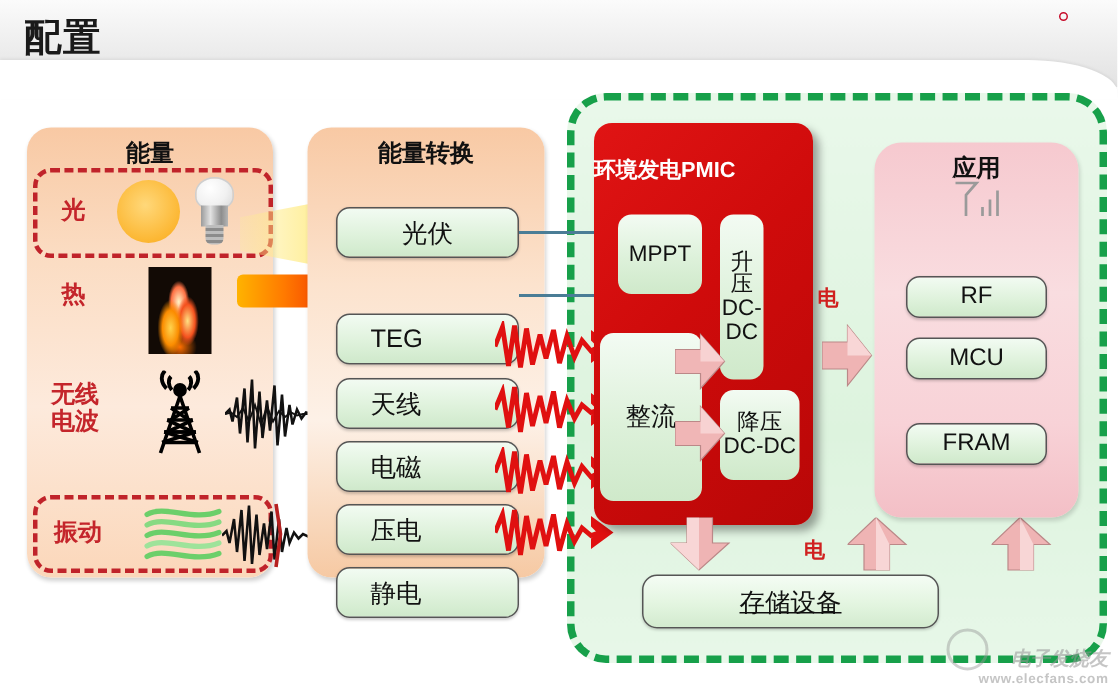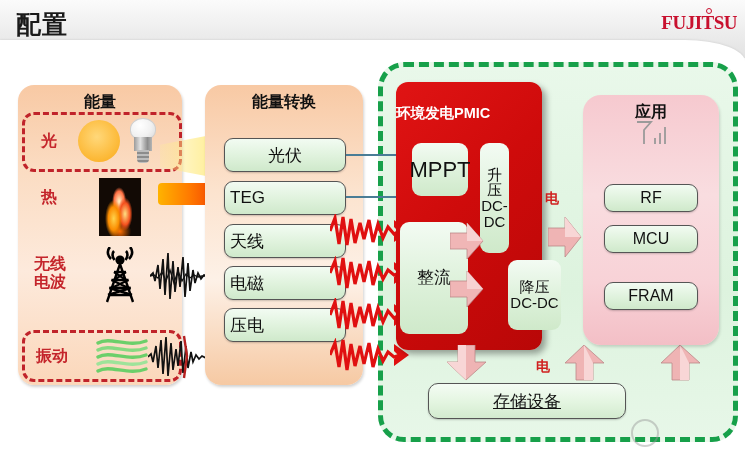--- a/index.html
+++ b/index.html
@@ -173,21 +173,21 @@
 
   
   .conv-box {
     position:absolute; left:224px; width:122px; height:34px;
     border:1.4px solid #555; border-radius:9px;
     background: linear-gradient(180deg,#f2fbf2 0%, #dff2dc 55%, #cfe9cb 100%);
     display:flex; align-items:center; justify-content:center;
     font-size:17px; color:#111;
     box-shadow: 0 1px 2px rgba(0,0,0,0.2);
   }
-  .conv-box.left-text { justify-content:flex-start; padding-left:5px; }
+  .conv-box.left-text { justify-content:flex-start; padding-left:22px;margin-top:28px; }
 
   
   .blue-line {
     position:absolute; height:2.2px; background:#4a7d96;
   }
   .blue-line2 { position:absolute; height:2.2px; background:#7f7fa8; }
   .blue-head {
     position:absolute; width:0; height:0;
     border-left:7px solid #5566a8;
     border-top:5px solid transparent; border-bottom:5px solid transparent;
@@ -207,24 +207,24 @@
   #pmic-title {
     position:absolute; left:0; right:0; top:22px; text-align:left;
     font-size:14.5px; font-weight:700; color:#ffffff;
   }
   .pm-box {
     position:absolute; border-radius:9px;
     background: linear-gradient(180deg,#f3fbf3 0%,#ddf1da 55%,#cfe9ca 100%);
     display:flex; align-items:center; justify-content:center;
     text-align:center; font-size:17px; color:#111; line-height:1.05;
   }
-  #pm-mppt { left:412px; top:143px; width:56px; height:53px; font-size:22px; }
+  #pm-mppt { left:412px; top:143px; width:56px; height:53px; font-size:15px; }
   #pm-rect { left:400px; top:222px; width:68px; height:112px; }
   #pm-boost{ left:480px; top:143px; width:29px; height:110px; font-size:15px; }
-  #pm-buck { left:508px; top:260px; width:53px; height:70px; font-size:15px; }
+  #pm-buck { left:480px; top:260px; width:53px; height:60px; font-size:15px; }
 
   
   .arrow3d { position:absolute; }
   .arrow3d svg { display:block; }
 
   .volt-label {
     position:absolute; font-size:14px; font-weight:700; color:#d0201f;
   }
 
   
@@ -268,21 +268,20 @@
   }
 </style>
 </head>
 <body>
 
 <div id="root">
 
   <div class="header">
     <div class="page-title">配置</div>
     <div class="fujitsu-dot"></div>
-    <div class="fujitsu-logo">FUJITSU</div>
     <div class="header-curve"></div>
   </div>
 
   <div class="green-zone"></div>
 
   <div class="panel" id="panel-energy">
     <div class="panel-title">能量</div>
   </div>
 
   <div class="red-dash" id="dash-light"></div>
@@ -356,20 +355,21 @@
 
   <div class="panel" id="panel-convert">
     <div class="panel-title">能量转换</div>
   </div>
 
   <div class="conv-box" style="top:138px;">光伏</div>
   <div class="conv-box left-text" style="top:181px;">TEG</div>
   <div class="conv-box left-text" style="top:266px;">电磁</div>
   <div class="conv-box left-text" style="top:224px;">天线</div>
   <div class="conv-box left-text" style="top:308px;">压电</div>
+  <div class="conv-box left-text" style="top:350px;">静电</div>
 
   <div class="blue-line" style="left:346px; top:154px; width:66px;"></div>
   <div class="blue-line" style="left:346px; top:196px; width:66px;"></div>
   <div class="blue-line2" style="left:468px; top:154px; width:22px;"></div>
   <div class="blue-head" style="left:488px; top:150px;"></div>
   <div class="blue-line2" style="left:468px; top:196px; width:22px;"></div>
   <div class="blue-head" style="left:488px; top:192px;"></div>
 
   <div class="zig" style="left:330px; top:214px;">
     <svg width="80" height="34" viewBox="0 0 80 34">
@@ -469,14 +469,18 @@
       </g>
     </svg>
   </div>
   <div class="app-box" style="top:184px;">RF</div>
   <div class="app-box" style="top:225px;text-align:right;">MCU</div>
   <div class="app-box" style="top:282px;">FRAM</div>
 
   <div class="bottom-box" id="box-storage">存储设备</div>
 
   <div class="wm-ring"></div>
+  <div class="wm">
+    <div>电子发烧友</div>
+    <div class="wm-url">www.elecfans.com</div>
+  </div>
 
 </div>
 
 </body></html>

